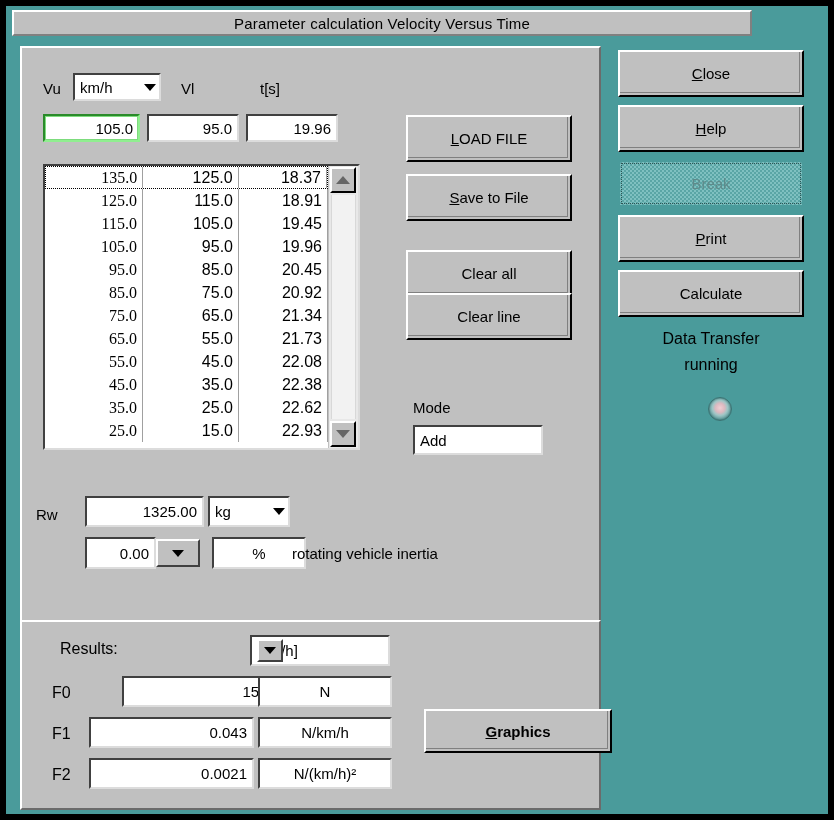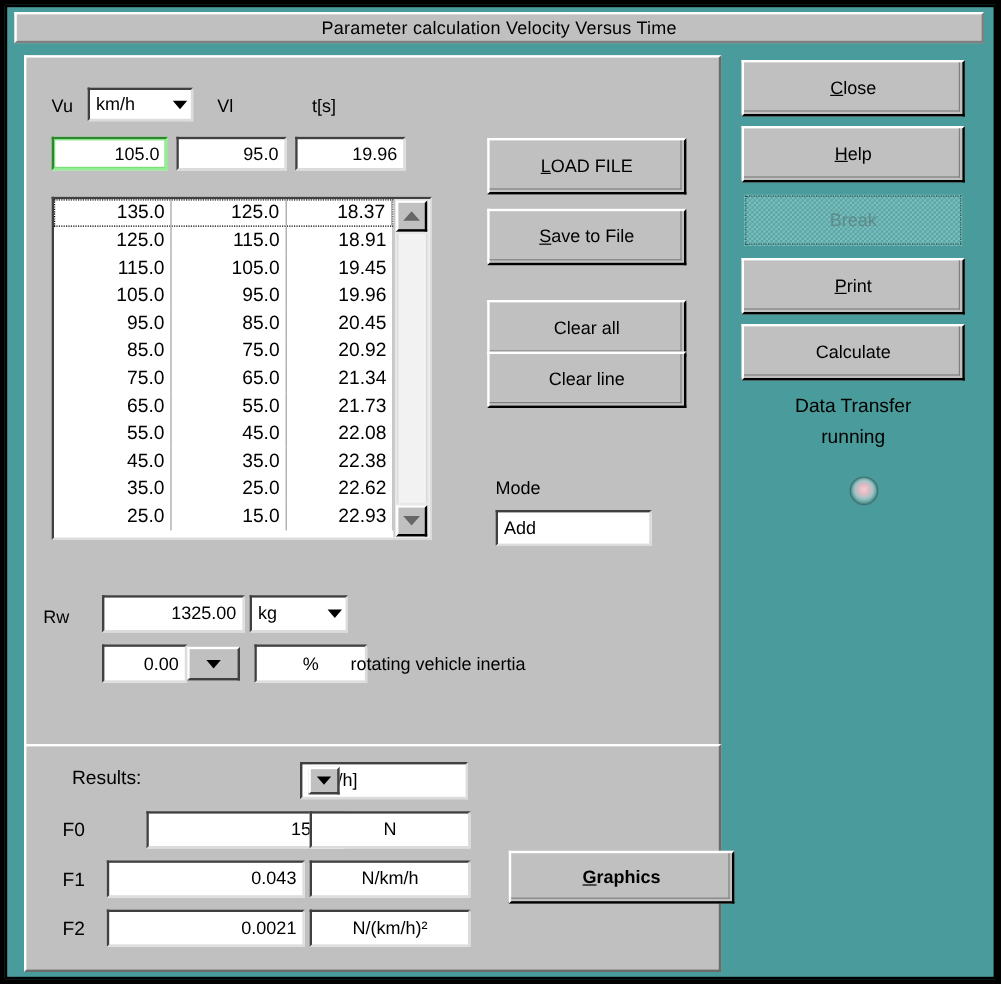--- a/index.html
+++ b/index.html
@@ -23,21 +23,21 @@
     position: absolute;
     left: 4px; top: 4px;
     width: 826px; height: 812px;
     background: #4a9b9b;
     border: 2px solid #000000;
     box-sizing: border-box;
   }
   .titlebar {
     position: absolute;
     left: 6px; top: 4px;
-    width: 808px; height: 26px;
+    width: 740px; height: 26px;
     background: #c0c0c0;
     border-top: 2px solid #ffffff;
     border-left: 2px solid #ffffff;
     border-right: 2px solid #808080;
     border-bottom: 2px solid #808080;
     box-sizing: border-box;
     display: flex;
     align-items: center;
     justify-content: center;
   }
@@ -211,21 +211,21 @@
   }
   .lcell {
     text-align: right;
     padding-right: 5px;
     box-sizing: border-box;
     border-right: 1px solid #a0a0a0;
     height: 23px;
     line-height: 23px;
   }
   .lrow.sel .lcell { height: 21px; line-height: 21px; }
-  .lcell.c0 { width: 98px; }
+  .lcell.c0 { width: 98px; font-family: Liberation Serif, serif; }
   .lcell.c1 { width: 96px; }
   .lcell.c2 { width: 89px; border-right: 1px solid #a0a0a0; }
   
   #lb-scroll {
     position: absolute;
     right: 0; top: 0;
     width: 30px; height: 100%;
     background: #e8e8e8;
     border-left: 1px solid #c0c0c0;
     box-sizing: border-box;

